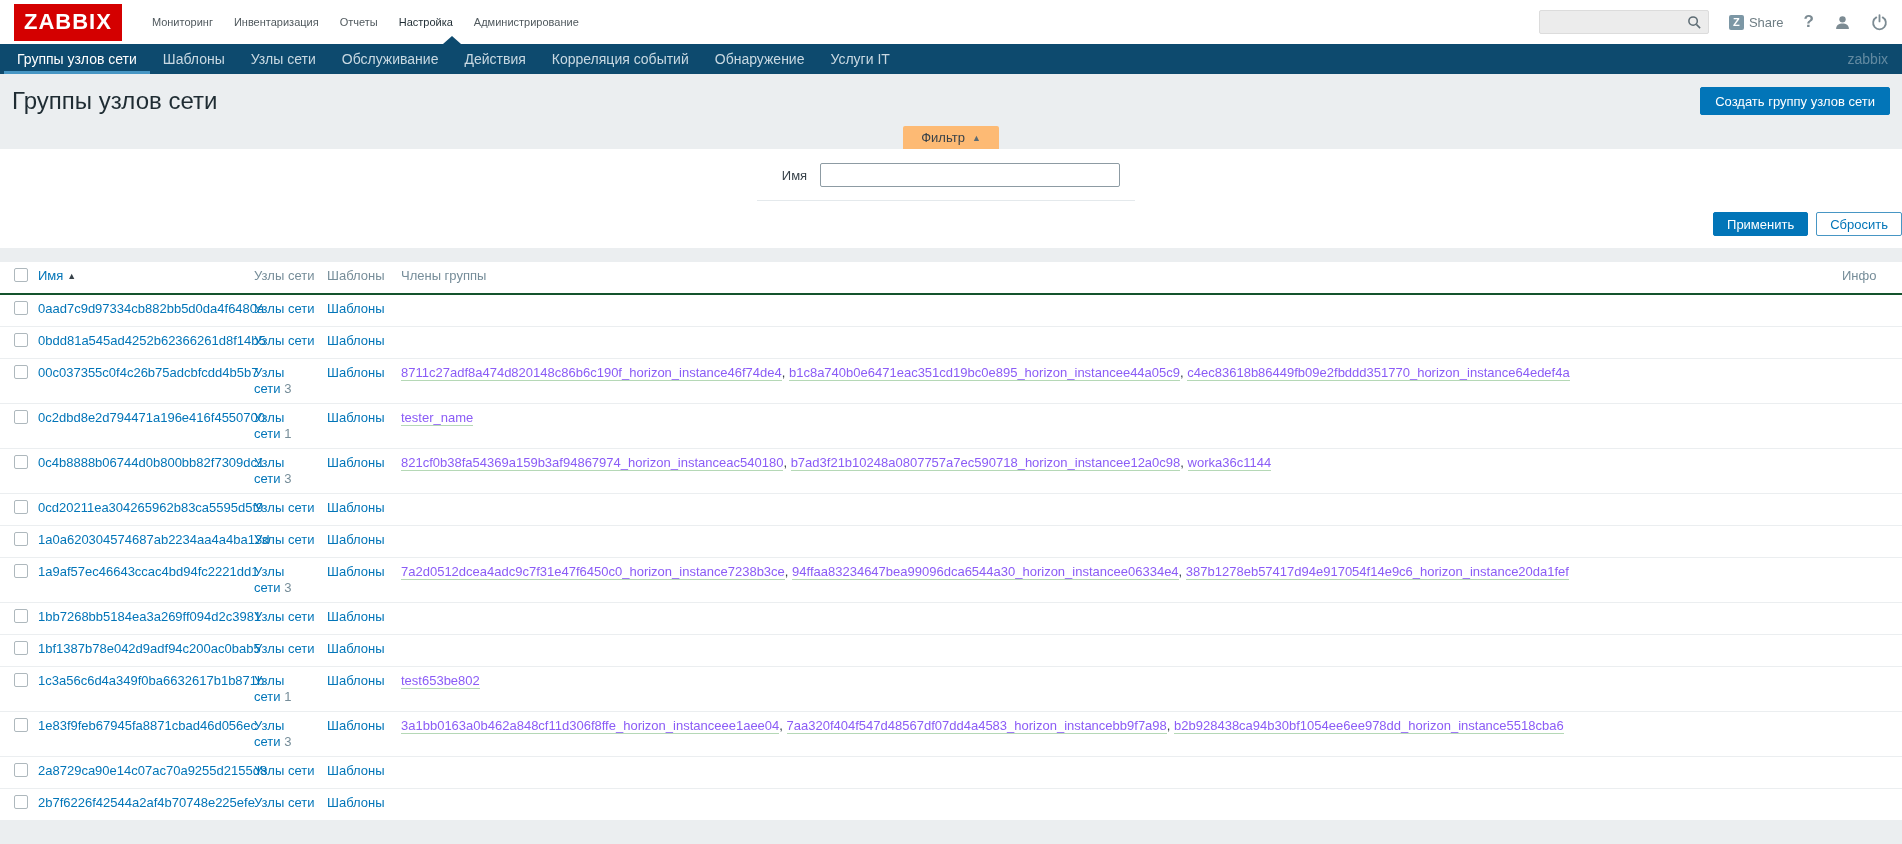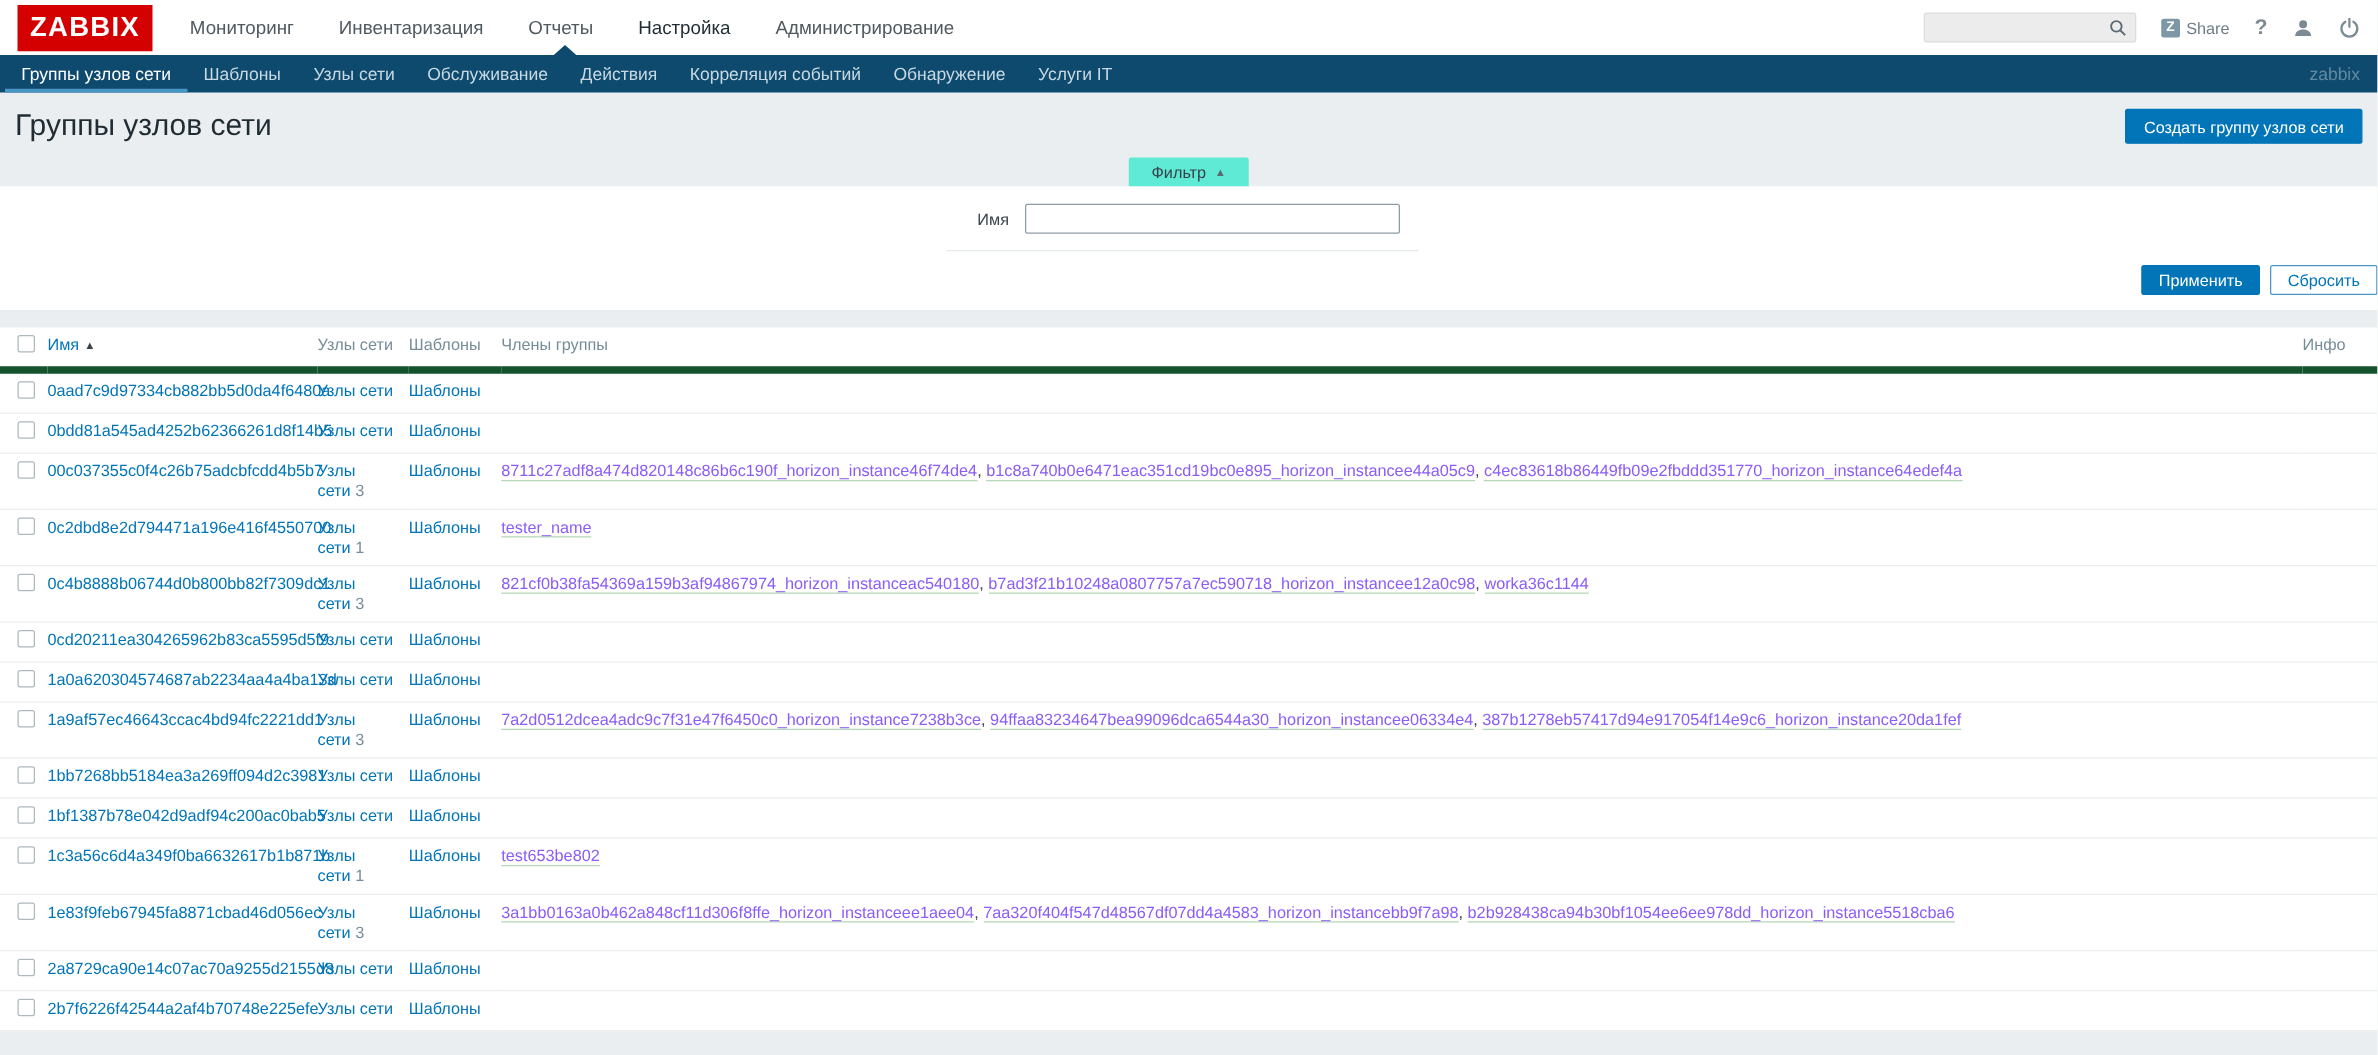--- a/index.html
+++ b/index.html
@@ -3,21 +3,21 @@
 <meta charset="utf-8">
 <style>
   * { margin:0; padding:0; box-sizing:border-box; }
   html,body { width:1902px; height:844px; overflow:hidden; }
   body { font-family:"Liberation Sans","DejaVu Sans",sans-serif; background:#ebeef0; color:#1f2c33; }
   a { text-decoration:none; cursor:pointer; }
 
   
   .topbar { height:44px; background:#fff; display:flex; align-items:center; padding:0 14px; position:relative; }
   .logo { background:#d40000; color:#fff; font-weight:bold; font-size:22px; letter-spacing:1px; padding:5px 10px 6px; margin-right:30px; cursor:pointer; }
-  .mainmenu { display:flex; gap:36px; font-size:15px; }
+  .mainmenu { display:flex; gap:21px; font-size:11px; }
   .menu-item { color:#50595e; cursor:pointer; }
   .menu-item.active { color:#1f2c33; }
   .caret { position:absolute; bottom:0; left:443px; width:0; height:0;
            border-left:9px solid transparent; border-right:9px solid transparent; border-bottom:8px solid #0d4a6e; }
   .top-right { margin-left:auto; display:flex; align-items:center; gap:20px; }
   .searchbox { width:170px; height:24px; background:#ececec; border:1px solid #dcdcdc; border-radius:2px; display:flex; align-items:center; padding:0 6px; }
   .searchbox input { flex:1; border:none; background:transparent; outline:none; font-size:13px; min-width:0; }
   .share { display:flex; align-items:center; gap:5px; cursor:pointer; }
   .zbadge { width:15px; height:15px; background:#7c97a5; color:#fff; font-size:11px; font-weight:bold; display:flex; align-items:center; justify-content:center; border-radius:2px; }
   .share-label { color:#6e7d84; font-size:13px; }
@@ -30,37 +30,37 @@
   .subnav-item.active { color:#fff; box-shadow:inset 0 -3px 0 #4796c4; }
   .subnav-right { margin-left:auto; color:rgba(255,255,255,.35); line-height:30px; padding-right:10px; font-size:14px; }
 
   
   .page-head { display:flex; align-items:center; justify-content:space-between; padding:13px 12px 11px; }
   .page-title { font-size:24px; font-weight:normal; color:#1f2c33; }
   .create-btn { background:#0275b8; color:#fff; border:1px solid #0275b8; border-radius:2px; height:28px; padding:0 14px; font-size:13px; cursor:pointer; font-family:inherit; }
 
   
   .filter-tab-row { display:flex; justify-content:center; }
-  .filter-tab { background:#5eead4; height:23px; padding:0 18px; font-size:13px; color:#38424a; display:flex; align-items:center; gap:7px; border-radius:2px 2px 0 0; cursor:pointer; }
+  .filter-tab { background:#fdba74; height:23px; padding:0 18px; font-size:13px; color:#38424a; display:flex; align-items:center; gap:7px; border-radius:2px 2px 0 0; cursor:pointer; }
   .filter-tab .arrow { font-size:9px; color:#5c6b73; }
   .filter-panel { background:#fff; padding:14px 0 12px; }
   .filter-form { display:flex; justify-content:center; align-items:center; gap:13px; }
   .filter-form label { font-size:13px; color:#38424a; }
   .filter-form input { width:300px; height:24px; border:1px solid #8d9ba3; border-radius:2px; padding:0 5px; font-size:13px; outline:none; font-family:inherit; }
   .filter-divider { height:1px; background:#e4e9ec; width:378px; margin:13px auto 0; transform:translateX(-5px); }
   .filter-buttons { display:flex; justify-content:flex-end; gap:8px; margin-top:11px; }
   .btn-apply { background:#0275b8; color:#fff; border:1px solid #0275b8; border-radius:2px; height:24px; padding:0 13px; font-size:13px; cursor:pointer; font-family:inherit; }
   .btn-reset { background:#fff; color:#0275b8; border:1px solid #4796c4; border-radius:2px; height:24px; padding:0 13px; font-size:13px; cursor:pointer; font-family:inherit; }
 
   
   .table-wrap { margin-top:14px; background:#fff; }
   table { width:100%; border-collapse:collapse; table-layout:fixed; font-size:13px; }
   th { text-align:left; font-weight:normal; color:#768d99; white-space:nowrap; }
   th, td { padding:6px 10px 6px 0; line-height:16px; vertical-align:top; }
-  th { border-bottom:6px solid #14532d;margin-top:36px; }
+  th { border-bottom:2px solid #14532d;margin-top:36px; }
   td { border-bottom:1px solid #ebeef0; }
   .col-cb { padding-left:14px; }
   .col-name { white-space:nowrap; }
   .col-info { text-align:left; padding-right:16px; }
   th a, td a.blue { color:#0275b8; }
   .sort-arrow { font-size:9px; color:#38424a; margin-left:4px; vertical-align:1px; }
   .count { color:#768d99; }
   .member-link { color:#8b5cf6; border-bottom:1px solid #b5d8b6; }
   .sep { color:#38424a; }
   input[type="checkbox"] { appearance:none; -webkit-appearance:none; width:14px; height:14px; border:1px solid #aeb8bd; border-radius:2px; background:#fff; margin:0; cursor:pointer; display:inline-block; vertical-align:1px; }

